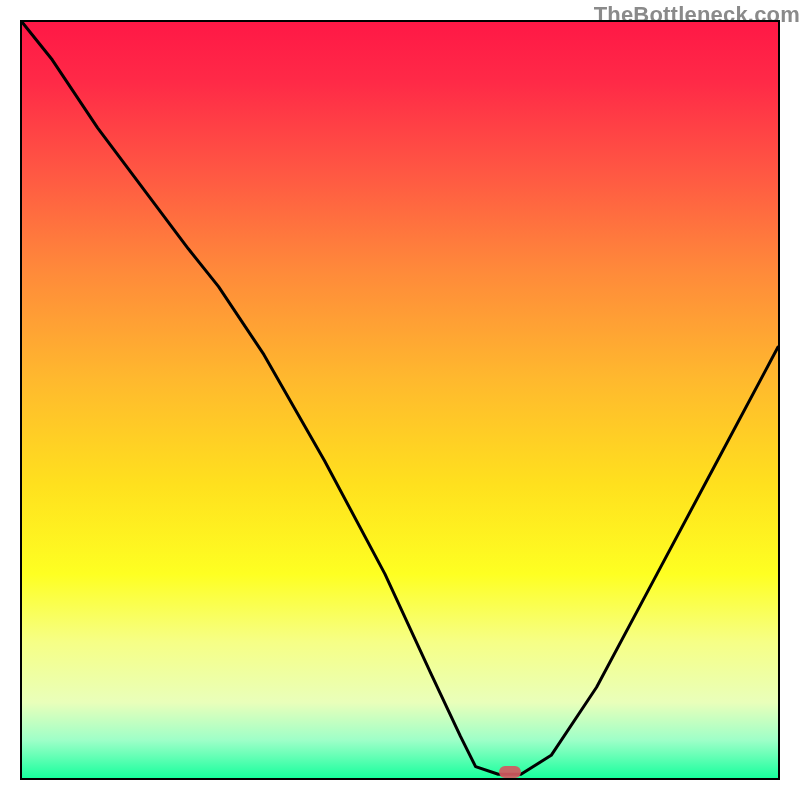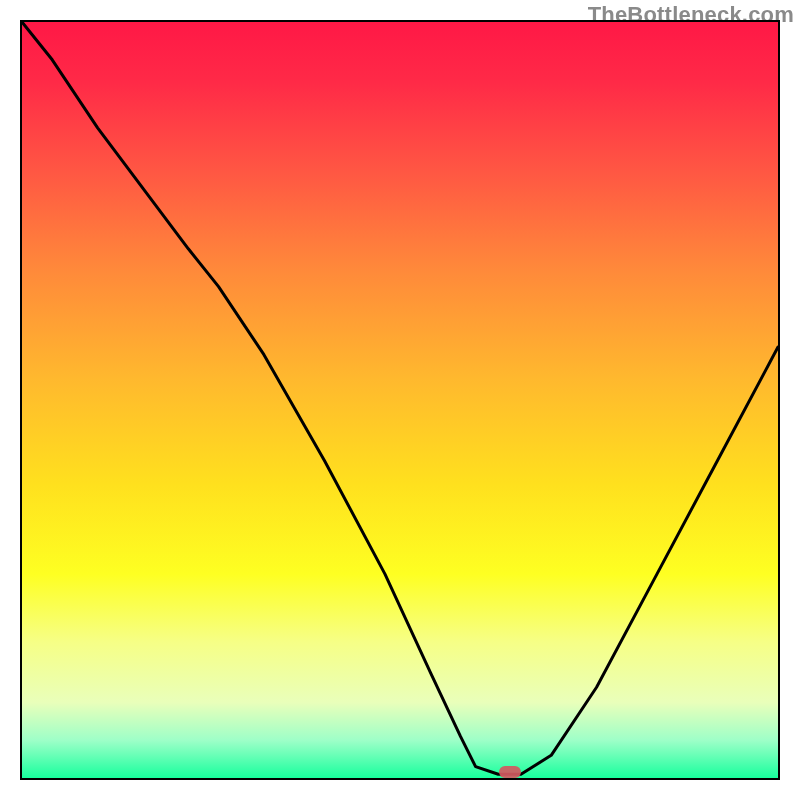--- a/index.html
+++ b/index.html
@@ -11,21 +11,21 @@
     overflow: hidden;
   }
   .wrap {
     position: relative;
     width: 800px;
     height: 800px;
   }
   .watermark {
     position: absolute;
     top: 2px;
-    right: 6px;
+    right: 0;
     font-family: Arial, Helvetica, sans-serif;
     font-size: 22px;
     font-weight: 600;
     color: #8a8a8a;
     letter-spacing: 0.2px;
   }
   .plot {
     position: absolute;
     left: 20px;
     top: 20px;

